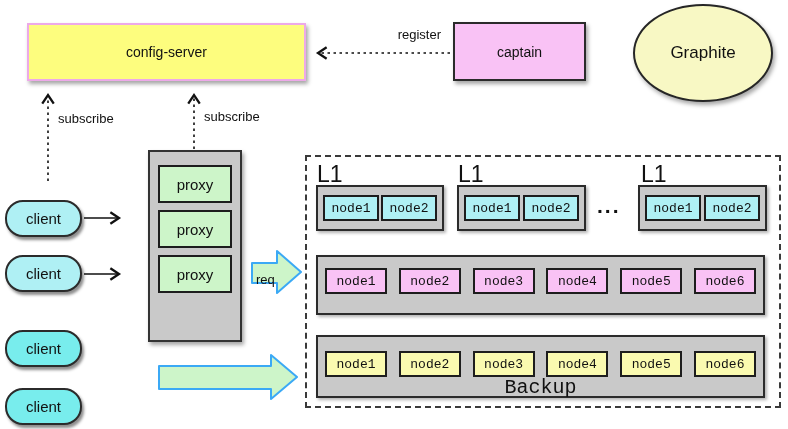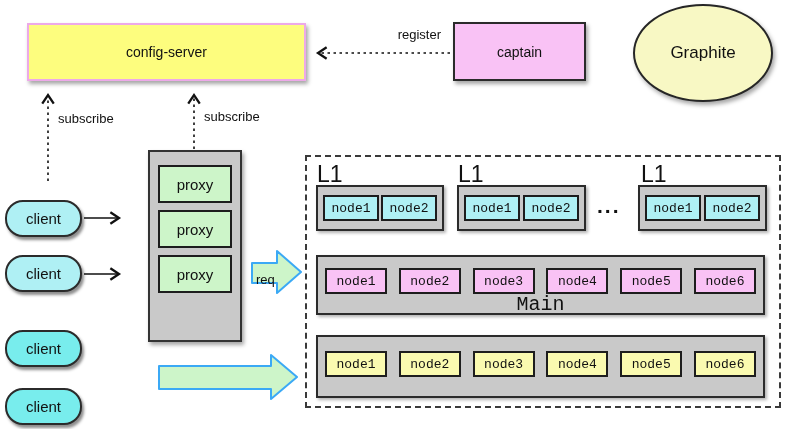--- a/index.html
+++ b/index.html
@@ -180,21 +180,20 @@
       <div class="ctr row-node main-node">
         <span>node4</span>
       </div>
       <div class="ctr row-node main-node">
         <span>node5</span>
       </div>
       <div class="ctr row-node main-node">
         <span>node6</span>
       </div>
     </div>
-    <div class="row-label">Main</div>
   </div>
 
   <div class="group-box row-box backup-box">
     <div class="node-row">
       <div class="ctr row-node backup-node">
         <span>node1</span>
       </div>
       <div class="ctr row-node backup-node">
         <span>node2</span>
       </div>
@@ -204,15 +203,16 @@
       <div class="ctr row-node backup-node">
         <span>node4</span>
       </div>
       <div class="ctr row-node backup-node">
         <span>node5</span>
       </div>
       <div class="ctr row-node backup-node">
         <span>node6</span>
       </div>
     </div>
+    <div class="row-label">Backup</div>
   </div>
 
 </div>
 
 </body></html>

